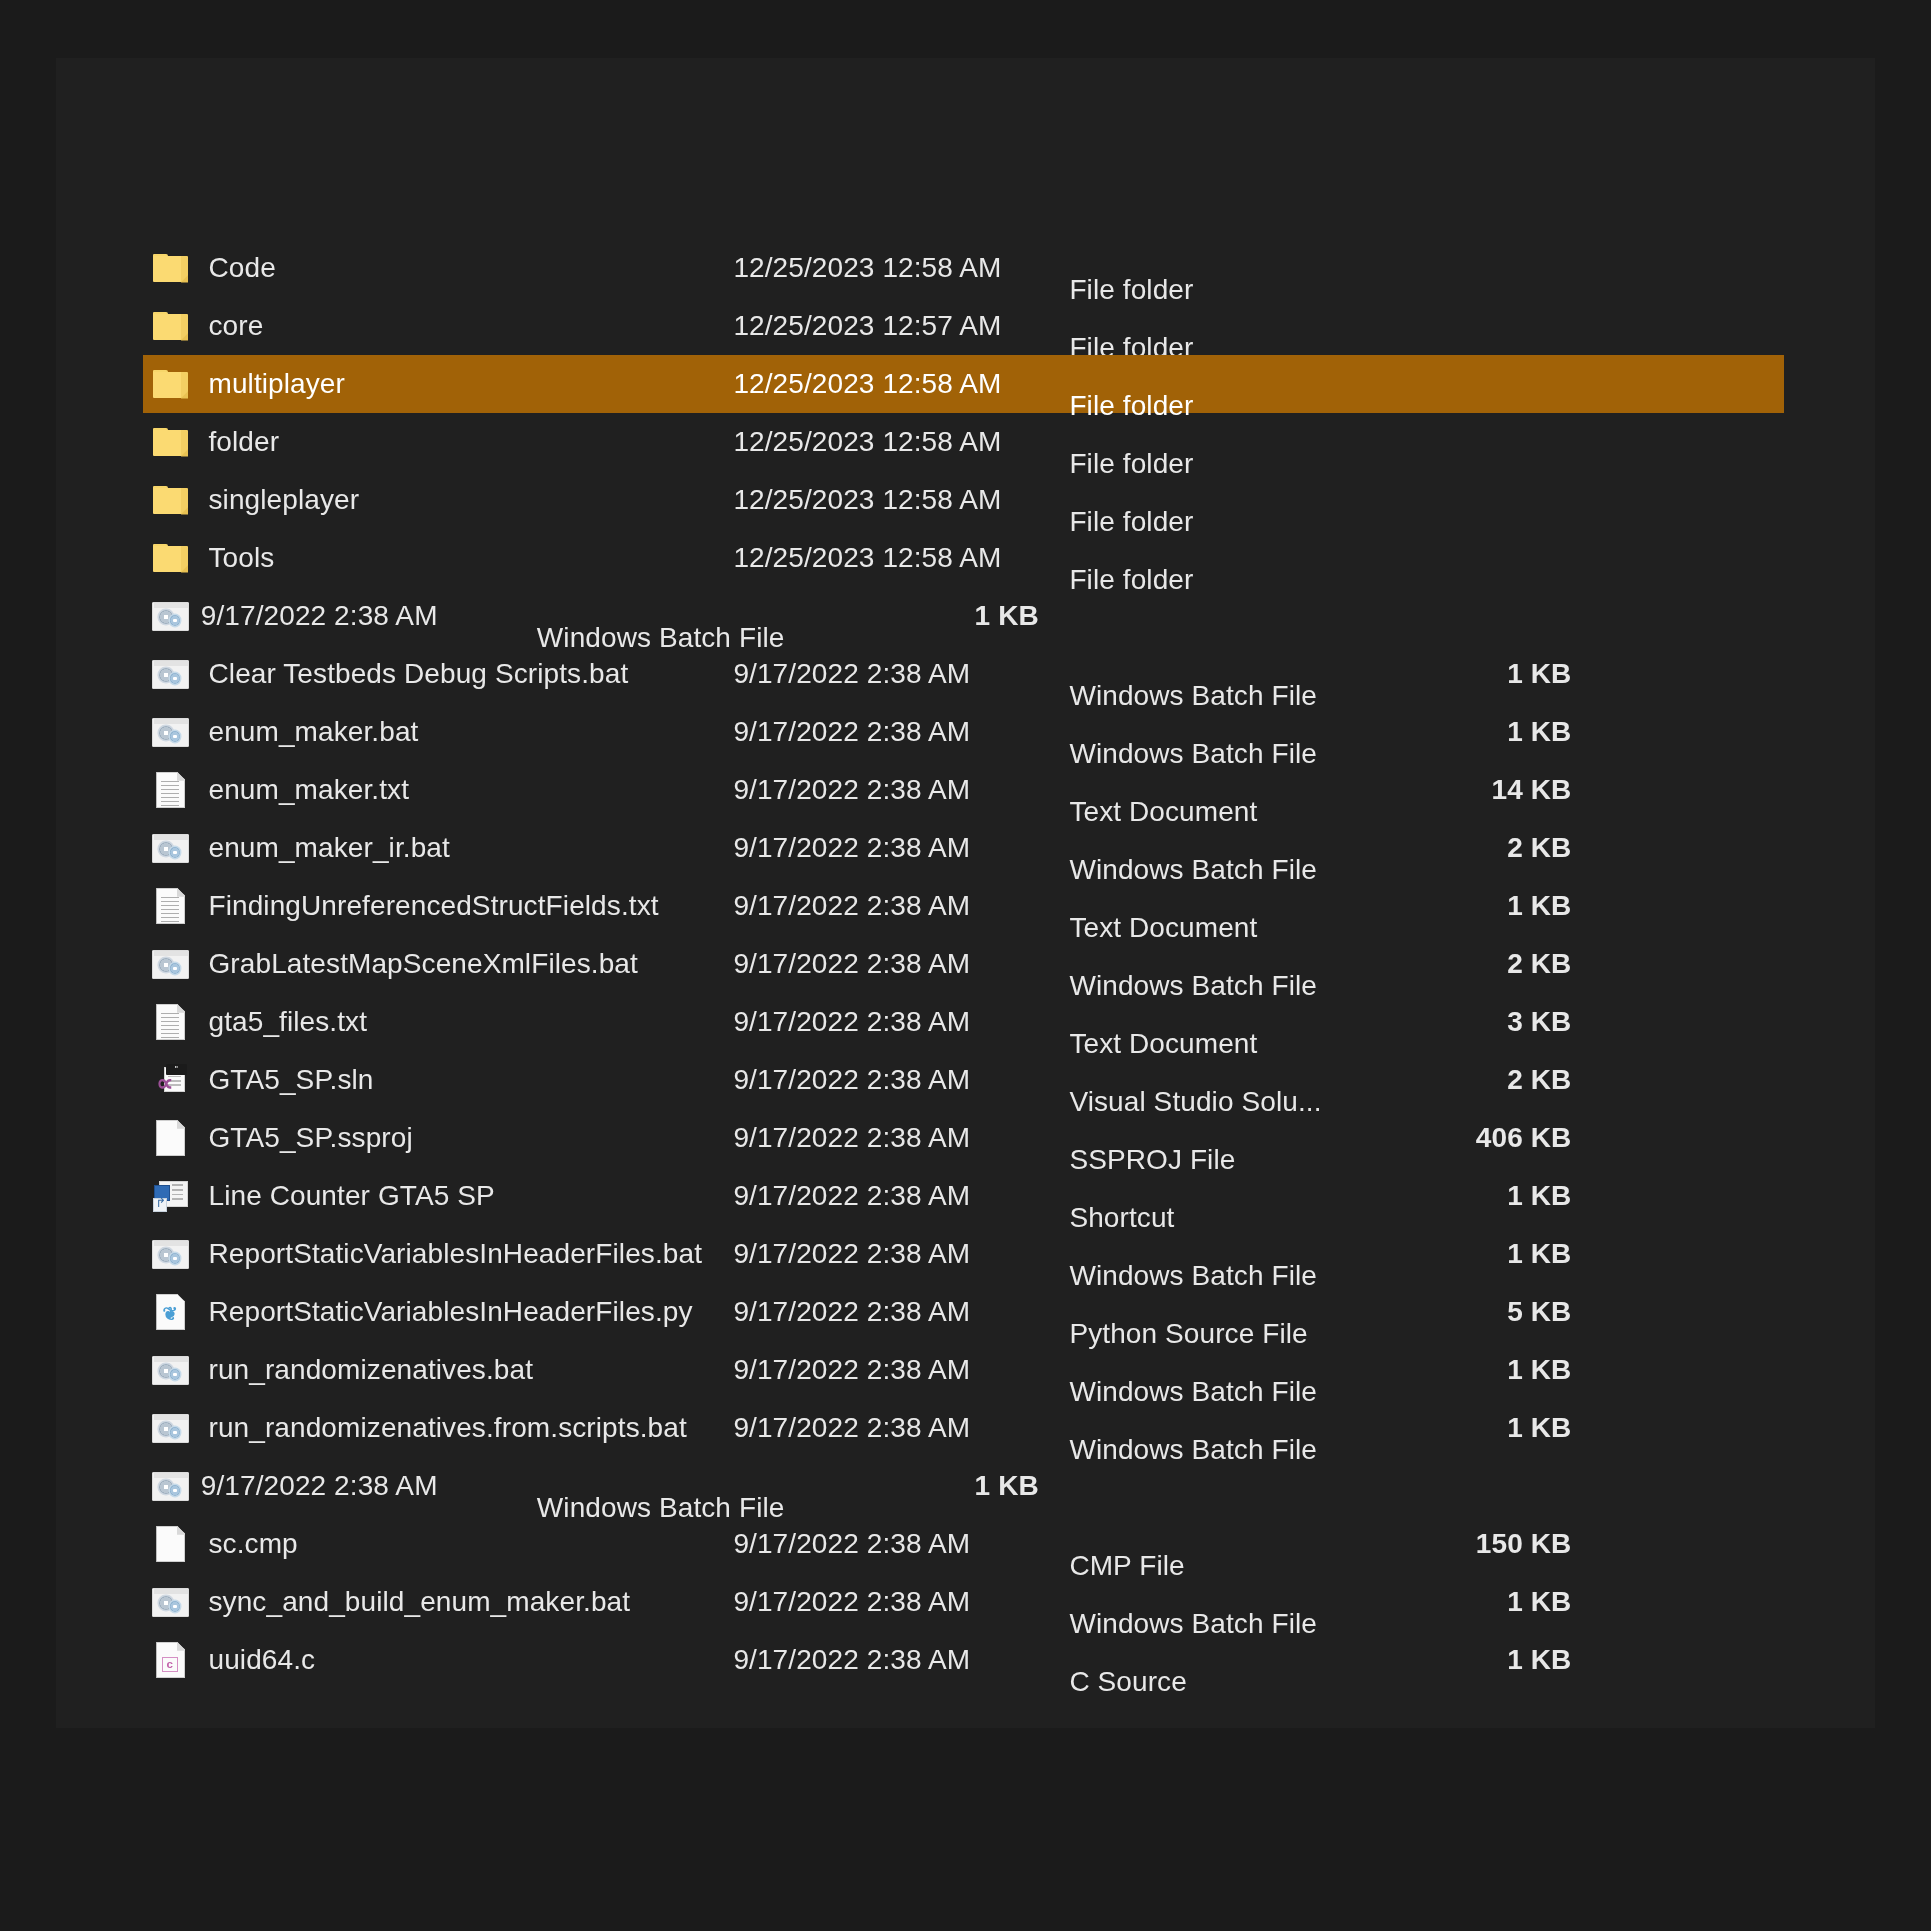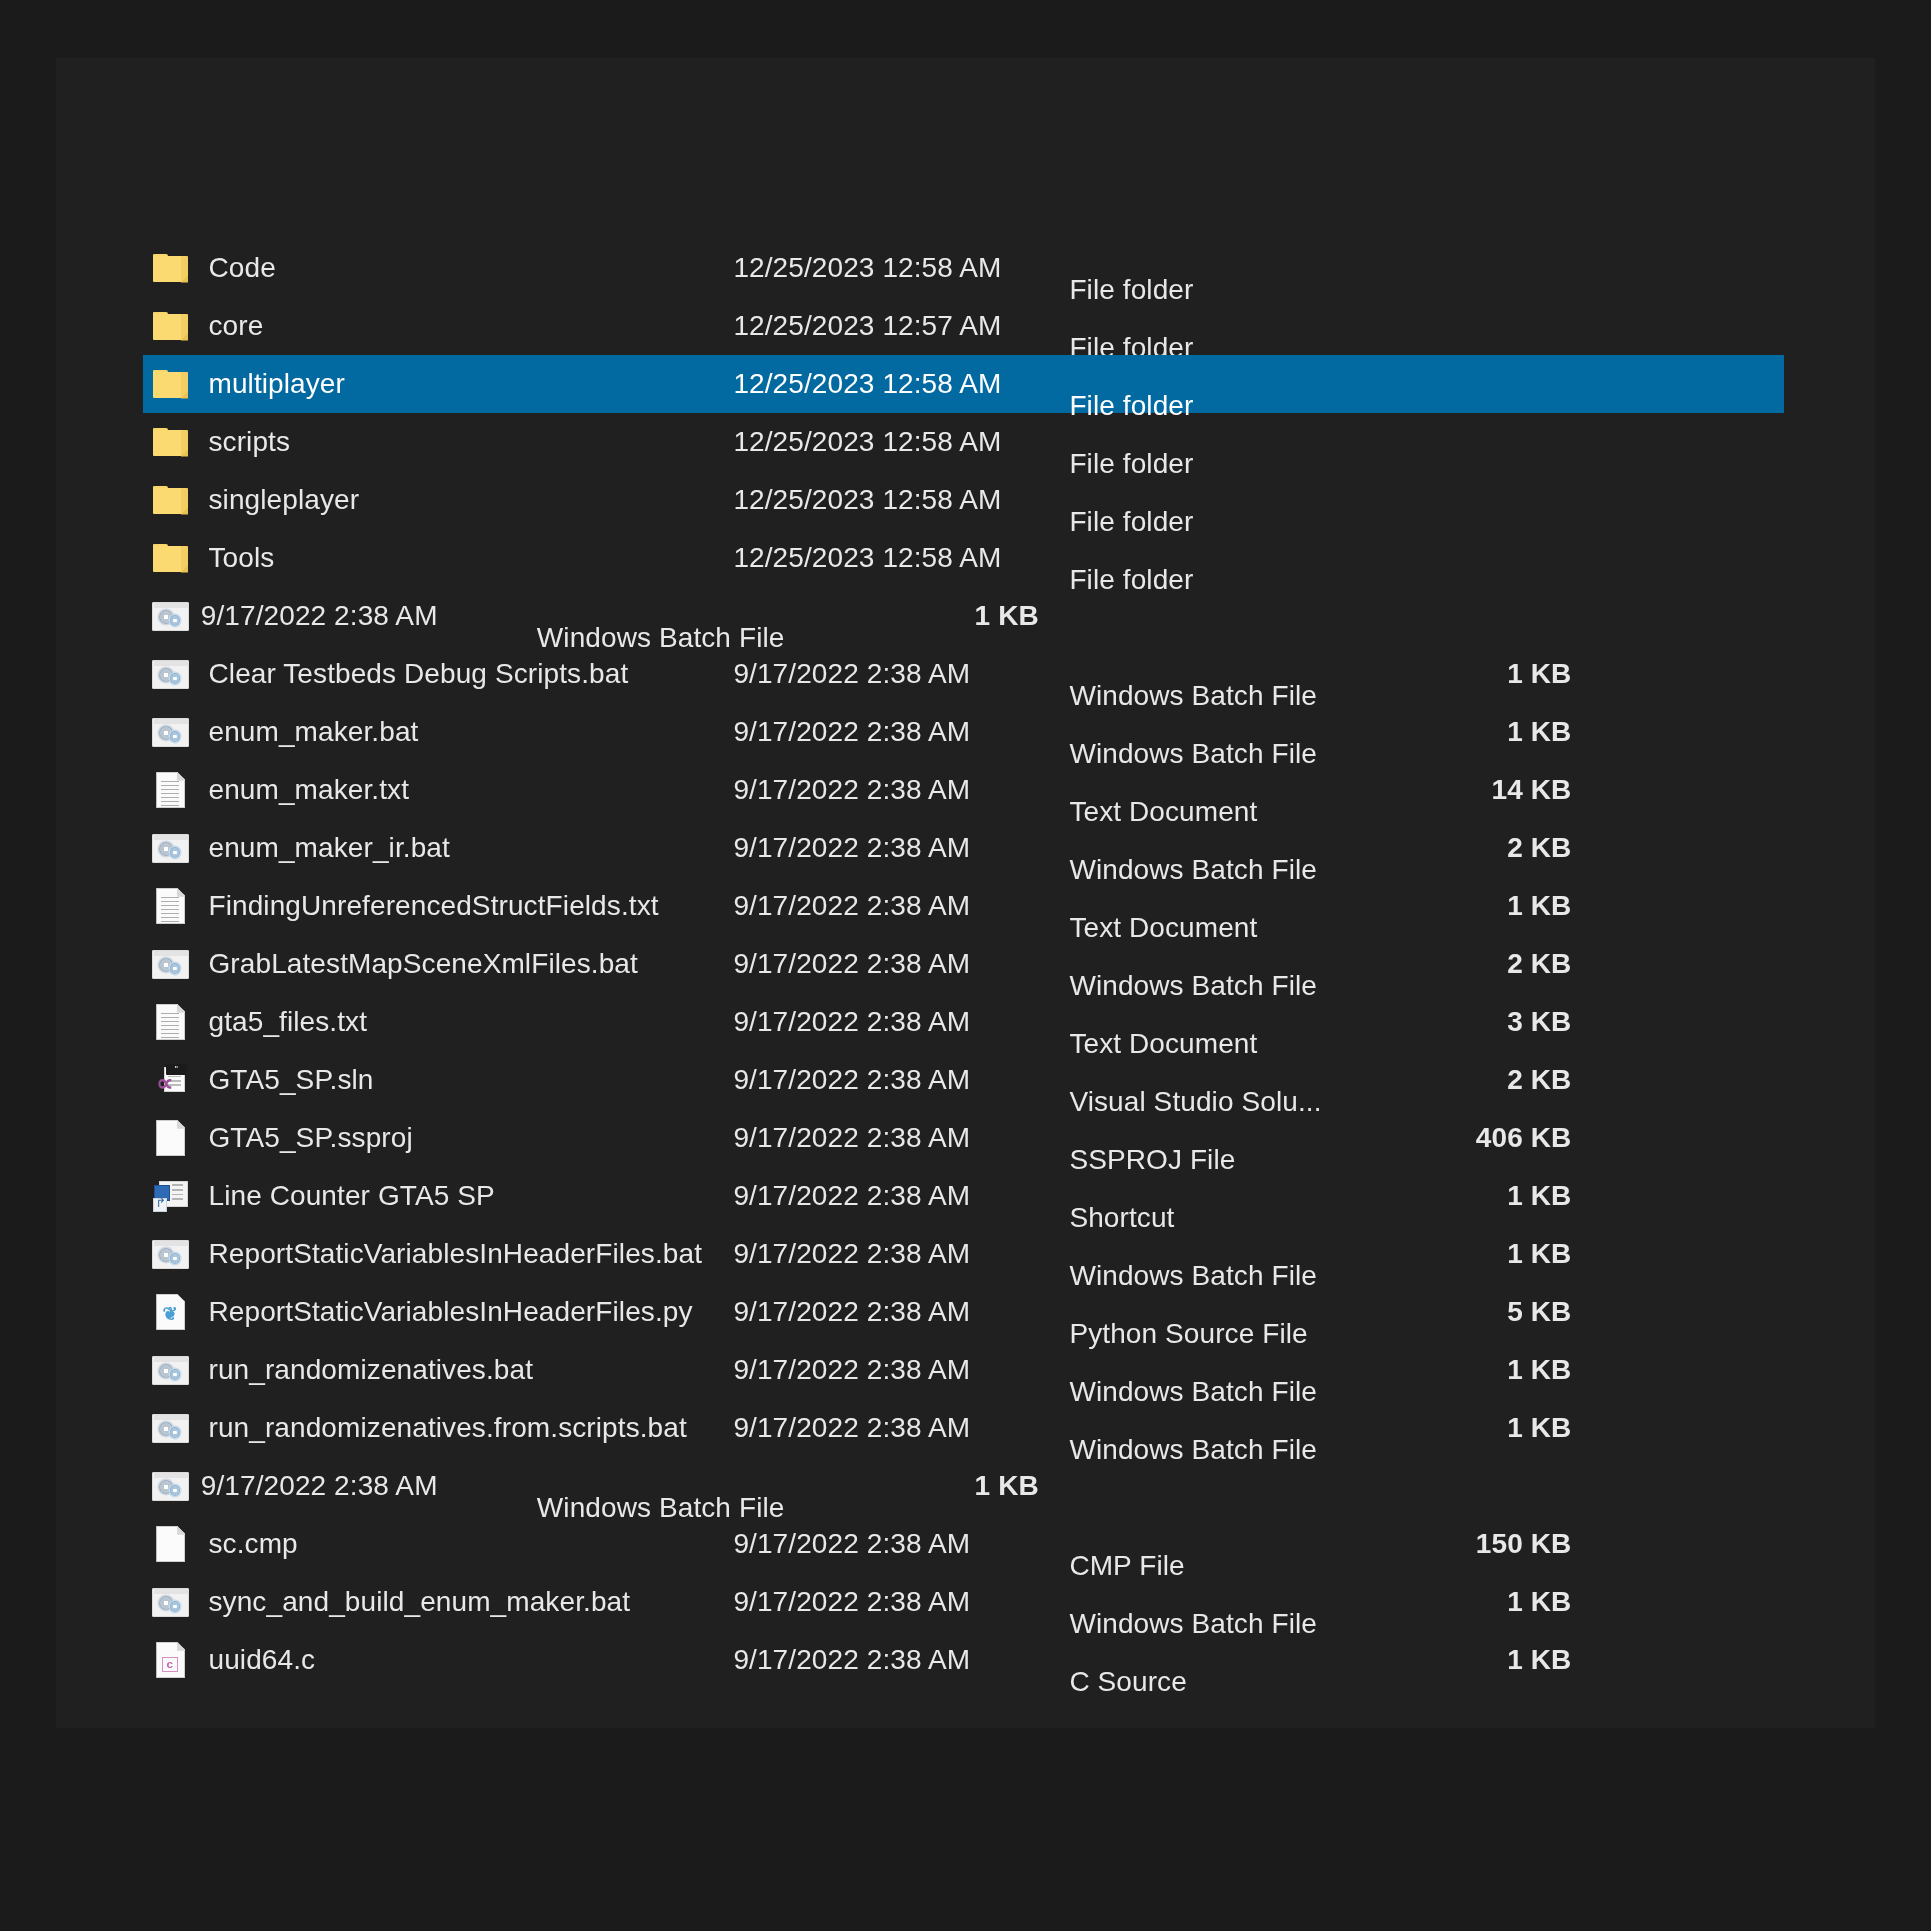--- a/index.html
+++ b/index.html
@@ -40,21 +40,21 @@
     position: relative;
     height: 58px;
     display: flex;
     align-items: center;
     color: #e8e8e8;
     font-size: 28px;
     letter-spacing: 0.1px;
     white-space: nowrap;
   }
   .row.selected {
-    background: #0369a1;
+    background: #a16207;
   }
   .row.selected .cell { color: #ffffff; }
 
   .cell-icon {
     width: 52px;
     min-width: 52px;
     display: flex;
     align-items: center;
     justify-content: center;
     margin-left: 1.9px;
@@ -287,21 +287,21 @@
       </div>
       <div class="row">
         <span class="cell-icon">
           <span class="ico ico-folder">
             <span class="tab"></span>
             <span class="body"></span>
             <span class="fold"></span>
             <span class="lip"></span>
           </span>
         </span>
-        <span class="cell cell-name">scripts</span>
+        <span class="cell cell-name">folder</span>
         <span class="cell cell-date">12/25/2023 12:58 AM</span>
         <span class="cell cell-type">File folder</span>
         <span class="cell cell-size"></span>
       </div>
       <div class="row">
         <span class="cell-icon">
           <span class="ico ico-folder">
             <span class="tab"></span>
             <span class="body"></span>
             <span class="fold"></span>

